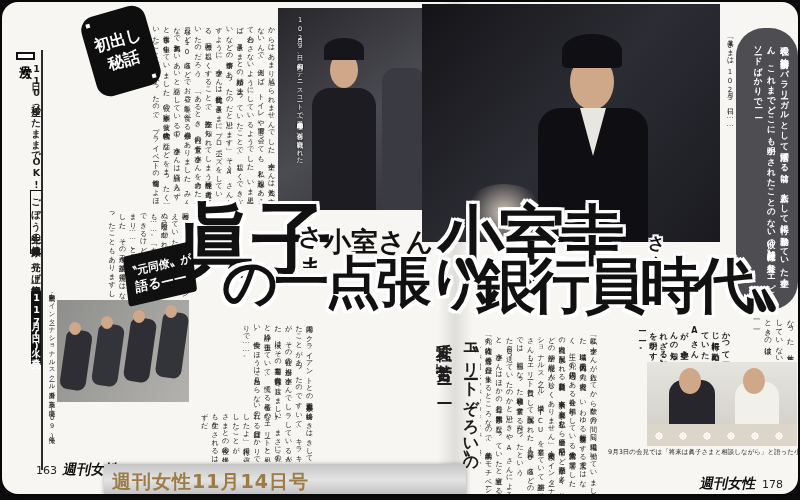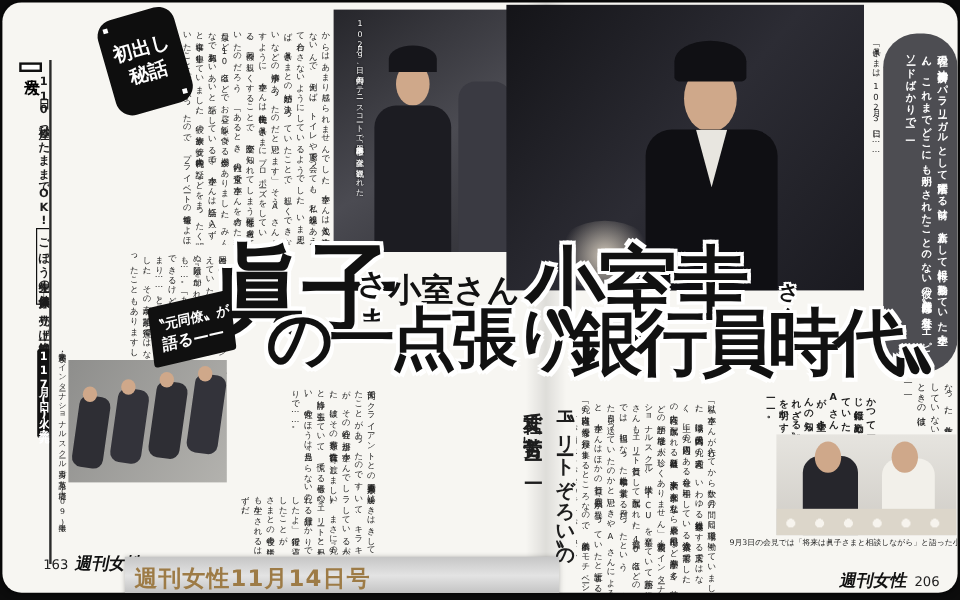--- a/index.html
+++ b/index.html
@@ -136,21 +136,21 @@
 
     <div class="vtext abs" style="left:192px;top:318px;width:120px;height:100px;font-size:7px;">部内でクライアントとの重要書類が紛失したことがあったのですが、その会社の担当が小室さんでした。彼はその書類を女性行員に『渡しました』と冷静に主張していて、慌てる様子もない。女性のほうは『見当たらない』の一点張りで……。</div>
     <div class="vtext abs" style="left:42px;top:406px;width:270px;height:54px;font-size:7px;">はきはきしていて、キラキラしている人が多い。まさに『丸の内』の『エリート』と思われる行員ばかりでしたよ」 銀行で過ごしたことが、眞子さまとの今後の生活にも生かされるはずだ。</div>
 
     <div class="abs" style="left:34px;top:459px;display:flex;align-items:center;gap:6px;z-index:8;">
       <span style="font-size:11px;color:#222;">163</span>
       <span class="logo" style="font-size:14px;">週刊女性</span>
     </div>
     <div class="abs" style="left:698px;top:473px;display:flex;align-items:center;gap:6px;z-index:8;">
       <span class="logo" style="font-size:14px;">週刊女性</span>
-      <span style="font-size:11px;color:#222;">206</span>
+      <span style="font-size:11px;color:#222;">178</span>
     </div>
 
     <div class="wm-bar">
       <span style="font-size:19px;font-weight:900;color:#9d7b46;letter-spacing:1px;padding-left:8px;white-space:nowrap;">週刊女性11月14日号</span>
     </div>
 
   </div>
 </div>
 
 </body></html>

